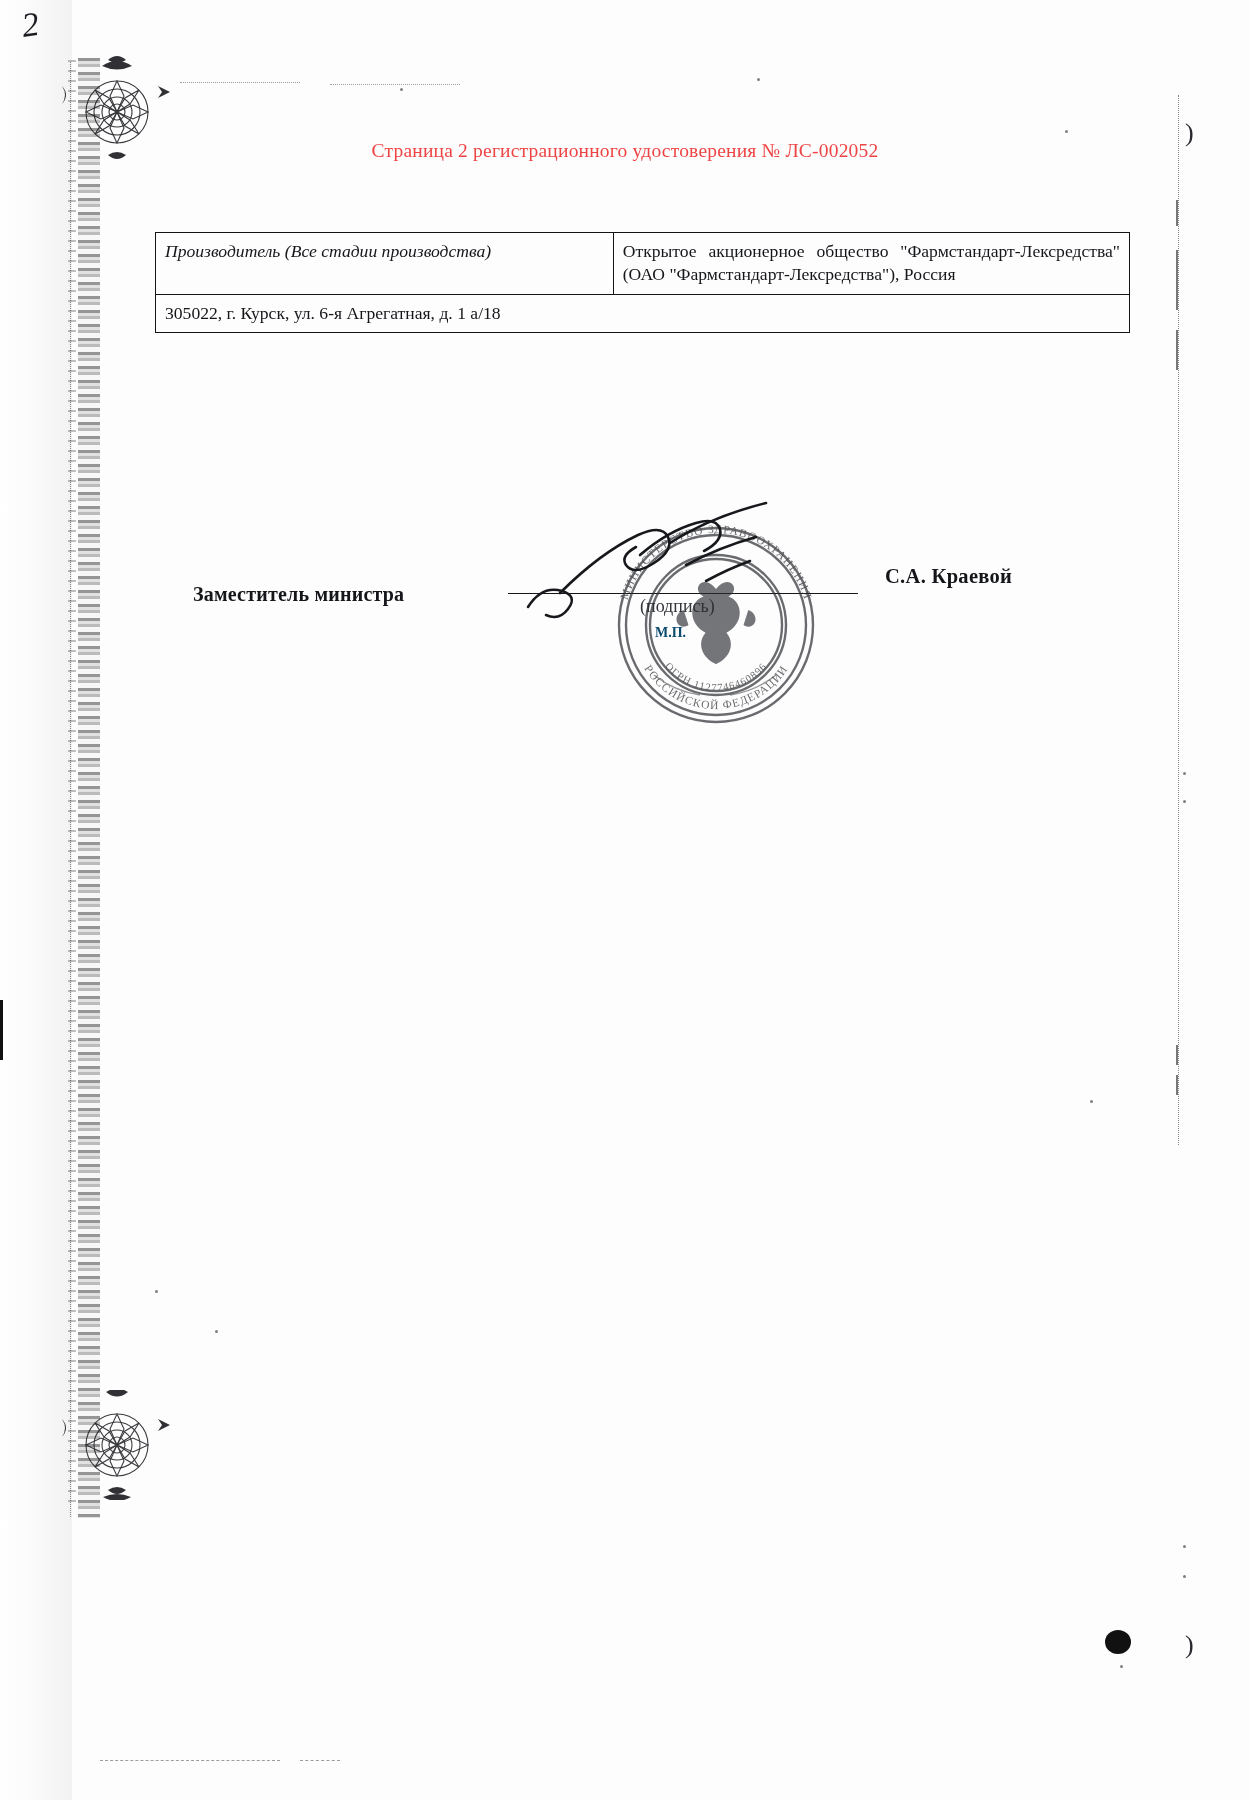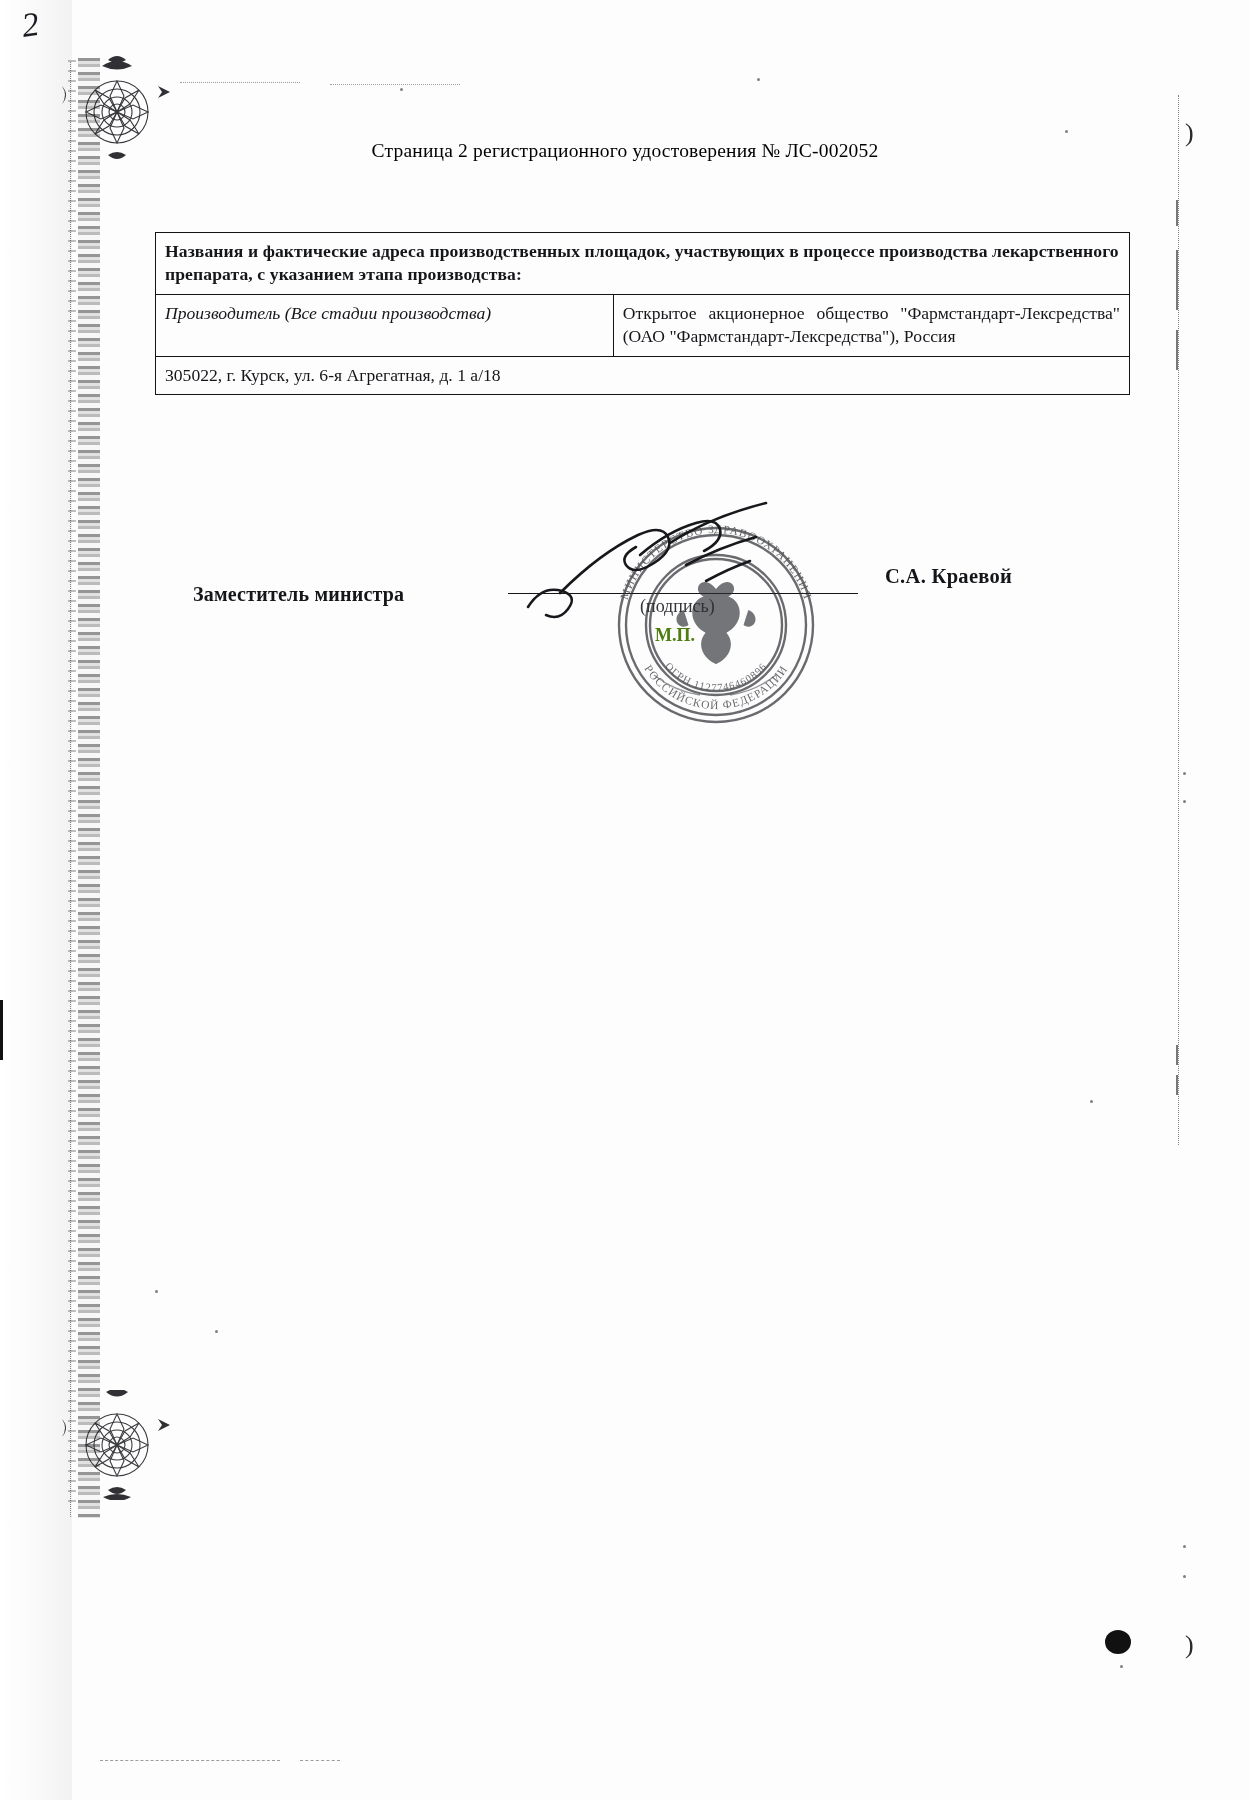--- a/index.html
+++ b/index.html
@@ -73,21 +73,21 @@
   .ornament svg { display:block; }
 
   
   .page-header {
     position: absolute;
     left: 0; top: 140px;
     width: 1250px;
     text-align: center;
     font-size: 19.5px;
     letter-spacing: .2px;
-    color: #000000;
+    color: #ef4444;
   }
 
   
   .doc-table {
     position: absolute;
     left: 155px; top: 232px;
     width: 975px;
     border: 1.6px solid #111;
     border-collapse: collapse;
     background: transparent;
@@ -150,23 +150,23 @@
   .sig-name {
     position: absolute;
     left: 885px; top: 20px;
     font-size: 20.5px;
     font-weight: bold;
     letter-spacing: .3px;
   }
   .mp {
     position: absolute;
     left: 655px; top: 80px;
-    font-size: 18px;
+    font-size: 14px;
     font-weight: bold;
-    color: #4d7c0f;
+    color: #0c4a6e;
   }
 
   
   .stamp {
     position: absolute;
     left: 596px; top: -40px;
     width: 240px; height: 240px;
     opacity: .82;
   }
   .stamp svg { display: block; }
@@ -300,23 +300,20 @@
         <path d="M41 107 q14 8 28 0 q-14 -6 -28 0z"></path>
       </g>
     </svg>
   </div>
 
   <div class="page-header">Страница  2 регистрационного удостоверения № ЛС-002052</div>
 
   <table class="doc-table">
     <tbody>
       <tr>
-        <td colspan="2" class="tbl-title">Названия и фактические адреса производственных площадок, участвующих в процессе производства лекарственного препарата, с указанием этапа производства:</td>
-      </tr>
-      <tr>
         <td class="cell-role">Производитель (Все стадии производства)</td>
         <td class="cell-value">Открытое акционерное общество "Фармстандарт-Лексредства" (ОАО "Фармстандарт-Лексредства"), Россия</td>
       </tr>
       <tr>
         <td colspan="2" class="cell-address">305022, г. Курск, ул. 6-я Агрегатная, д. 1 а/18</td>
       </tr>
     </tbody>
   </table>
 
   <div class="sig-block">

